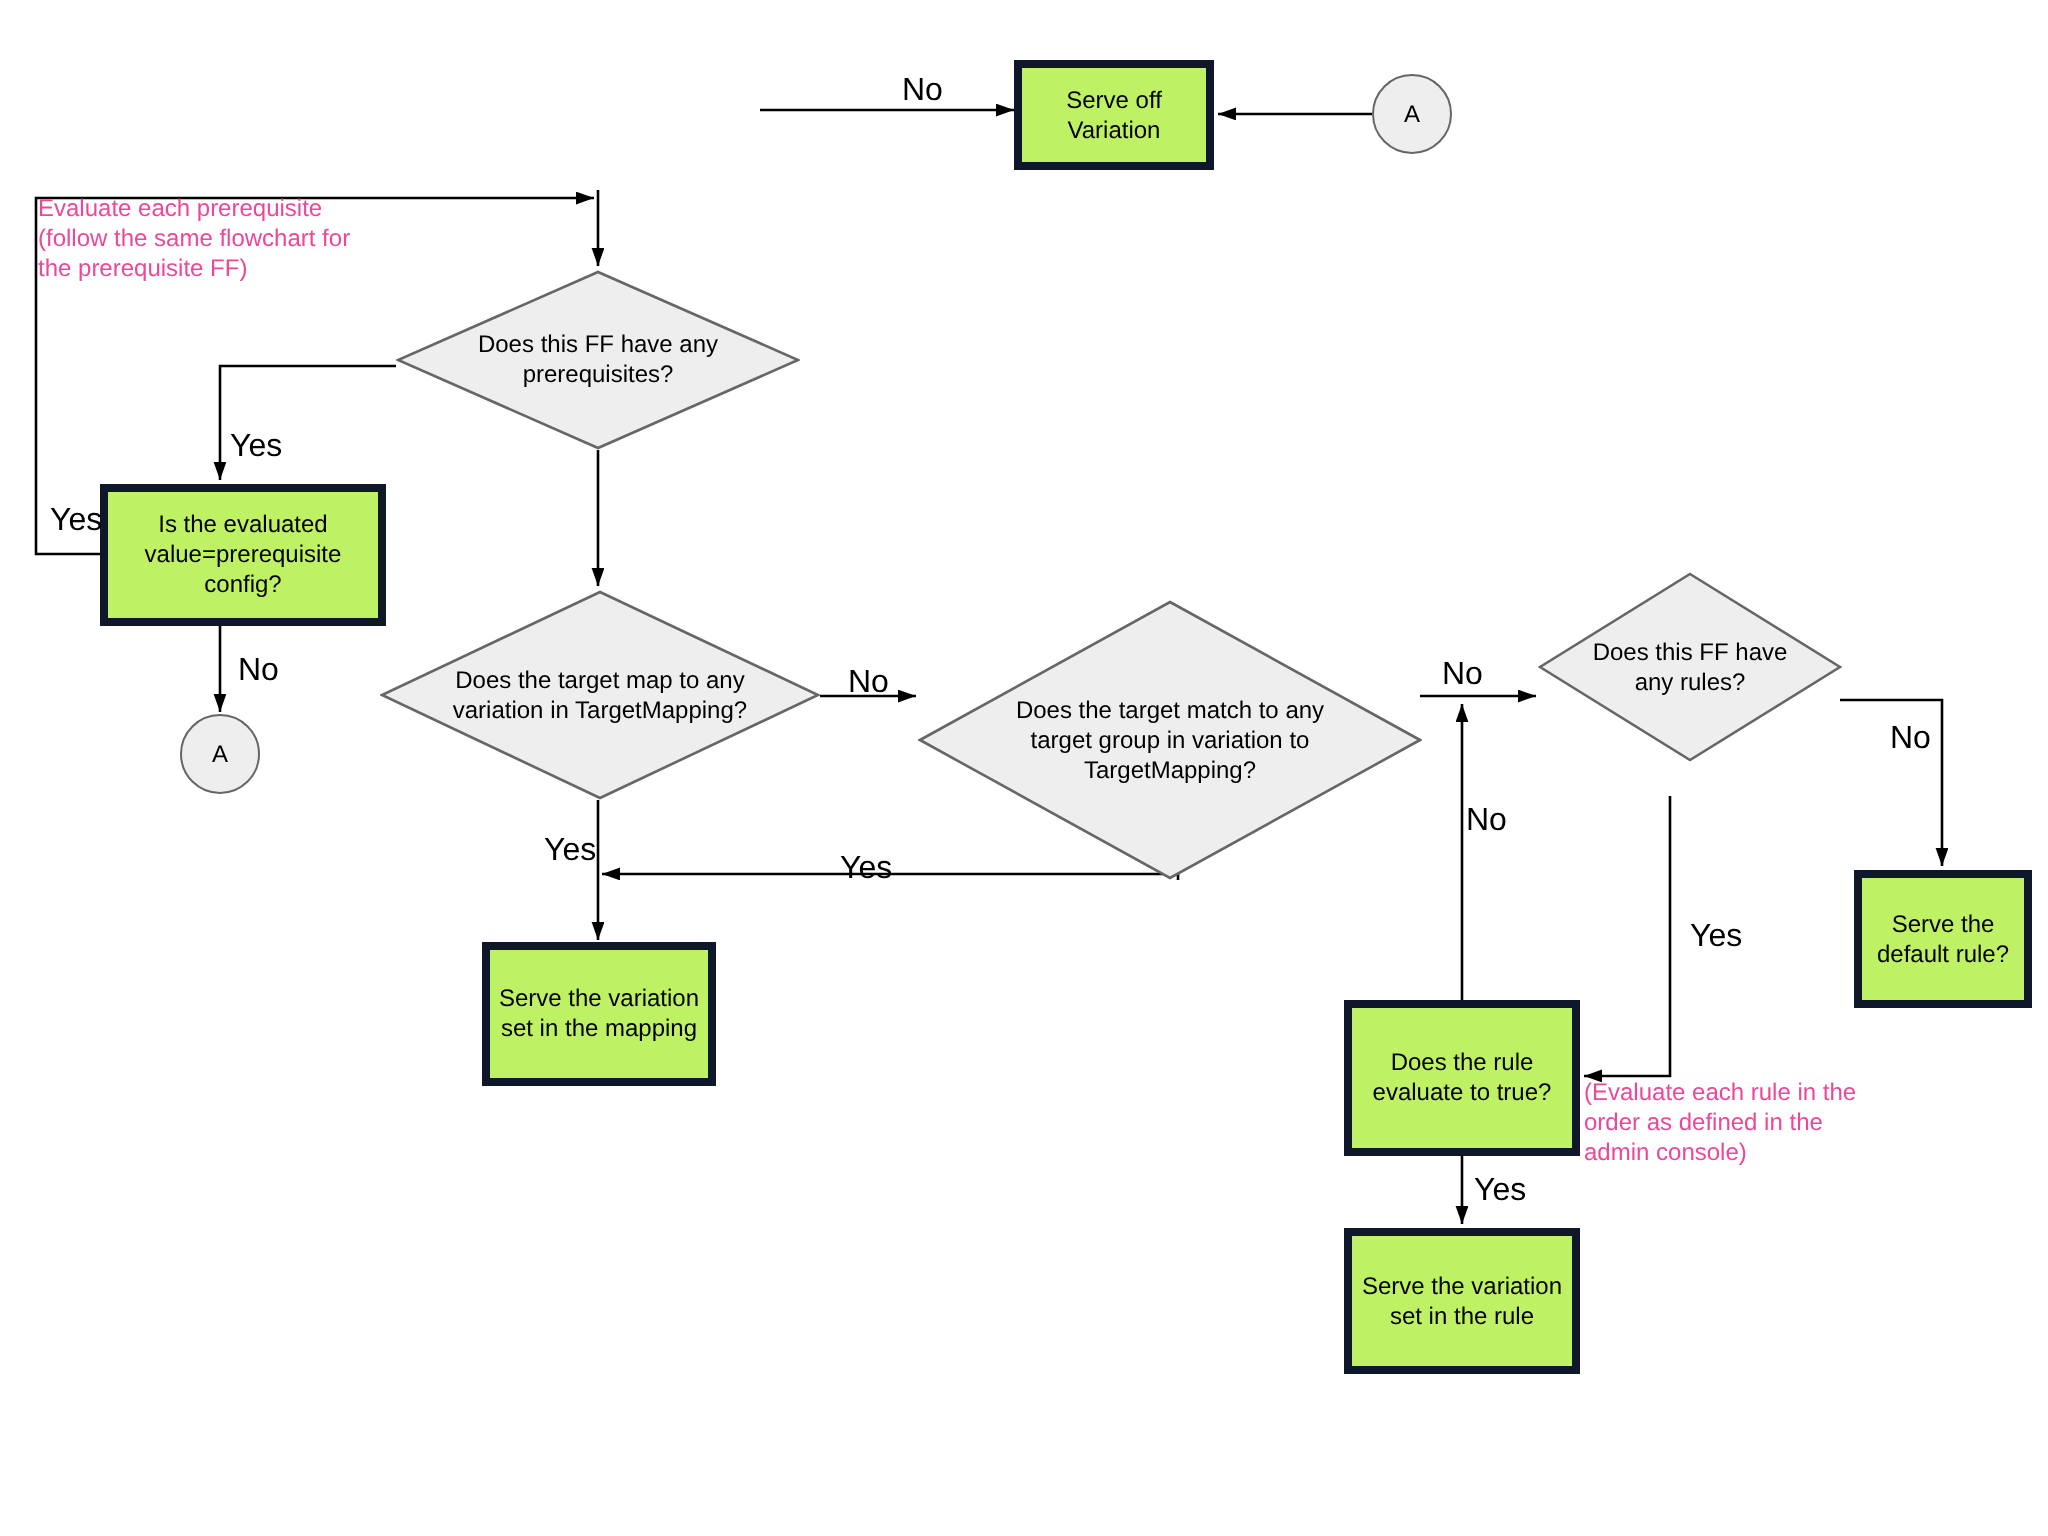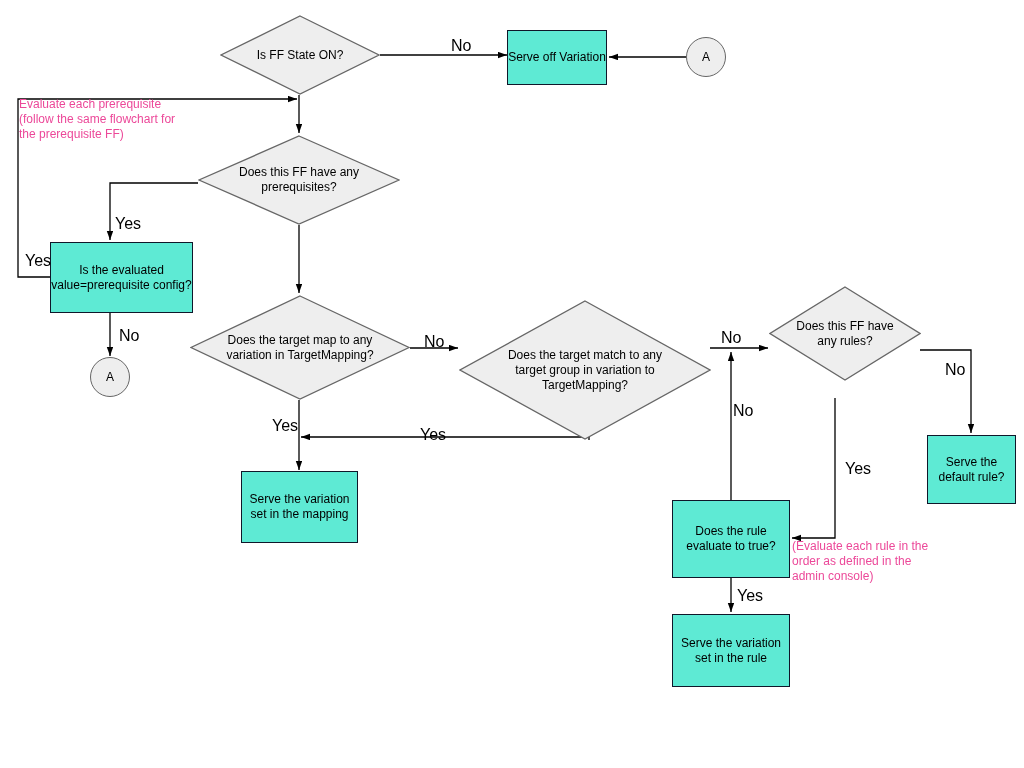--- a/index.html
+++ b/index.html
@@ -31,22 +31,22 @@
     box-sizing: border-box;
     display: flex;
     align-items: center;
     justify-content: center;
     text-align: center;
     color: #000000;
     font-size: 12px;
     line-height: 15px;
   }
   .node.process {
-    background: #5eead4;
-    border: 1px solid #0f172a;
+    background: #bef264;
+    border: 4px solid #0f172a;
     text-align: center;
   }
   .node.terminator {
     background: #eeeeee;
     border: 1px solid #666666;
     border-radius: 50%;
   }
   .node.decision {
     background: transparent;
     border: none;
@@ -116,26 +116,20 @@
       <path d="M731,500 L731,352" marker-end="url(#arrow)"></path>
 
       <path d="M920,350 L971,350 L971,433" marker-end="url(#arrow)"></path>
 
       <path d="M835,398 L835,538 L792,538" marker-end="url(#arrow)"></path>
 
       <path d="M731,578 L731,612" marker-end="url(#arrow)"></path>
     </g>
   </svg>
 
-  <div class="node decision" style="left:220px; top:15px; width:160px; height:80px;">
-    <svg class="dia-shape" viewBox="0 0 160 80" preserveAspectRatio="none">
-      <polygon points="80,1 159,40 80,79 1,40" fill="#eeeeee" stroke="#666666" stroke-width="1.3" vector-effect="non-scaling-stroke"></polygon>
-    </svg>
-    <div class="dia-label">Is FF State ON?</div>
-  </div>
 
   <div class="node process" style="left:507px; top:30px; width:100px; height:55px;">
     <span>Serve off Variation</span>
   </div>
 
   <div class="node terminator" style="left:686px; top:37px; width:40px; height:40px;">
     <span>A</span>
   </div>
 
   <div class="node decision" style="left:198px; top:135px; width:202px; height:90px;">

